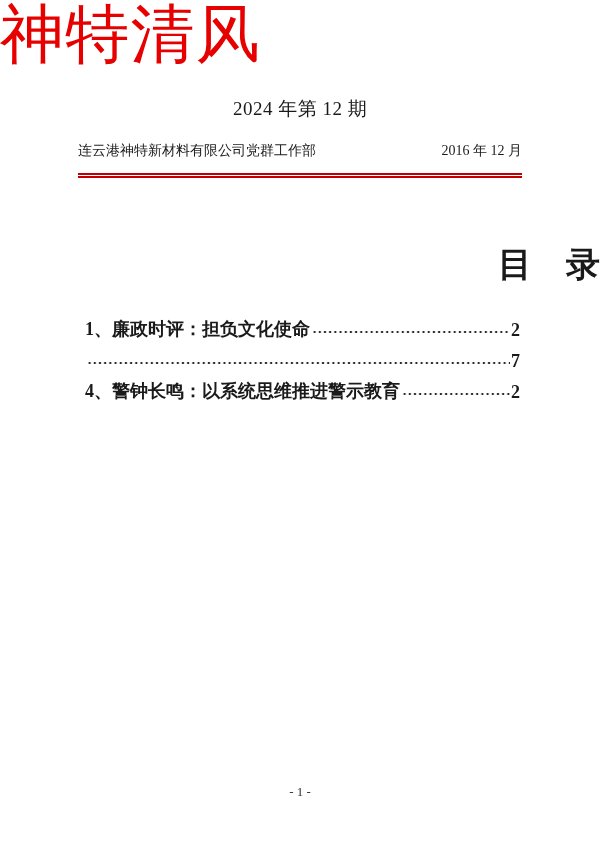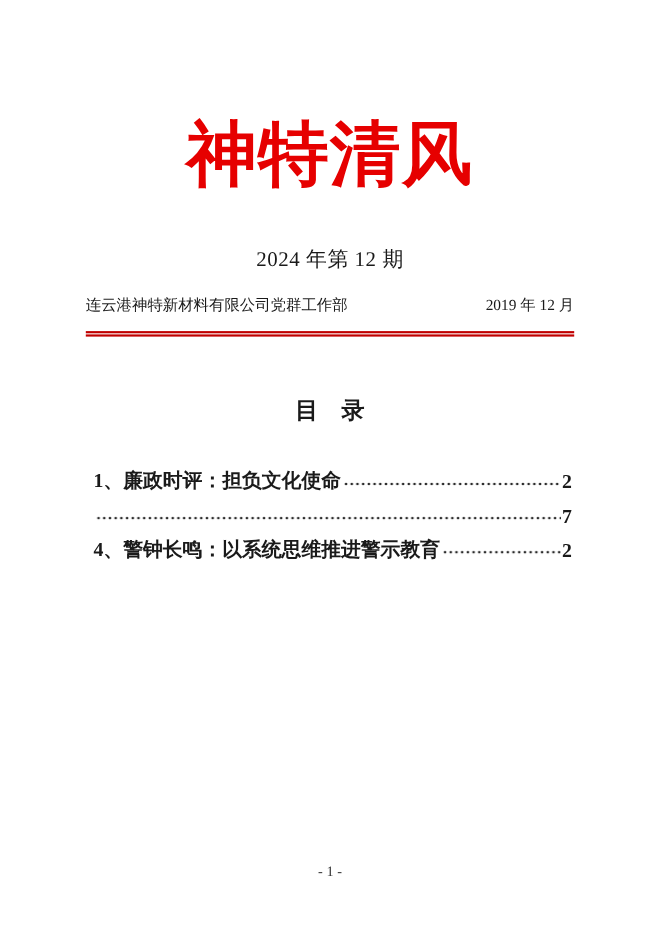--- a/index.html
+++ b/index.html
@@ -16,31 +16,29 @@
     color: var(--ink);
   }
   .page {
     position: relative;
     width: 600px;
     height: 849px;
     background: #ffffff;
     overflow: hidden;
   }
   .masthead-title {
-    padding-top: 106px;
-    text-align: center;
     font-size: 64px;
     line-height: 70px;
-    font-weight: bold;
+    font-weight: normal;
     color: var(--title-red);
     letter-spacing: 0.02em;
     white-space: pre;
   }
   .issue-line {
-    margin-top: 48px;
+    margin-top: 26px;
     text-align: center;
     font-size: 19px;
     line-height: 26px;
     letter-spacing: 0.5px;
     white-space: pre;
   }
   .masthead-row {
     margin: 19px 78px 0 78px;
     display: flex;
     justify-content: space-between;
@@ -49,23 +47,23 @@
     line-height: 19px;
     white-space: pre;
   }
   .red-rule {
     margin: 13px 78px 0 78px;
     height: 5px;
     border-top: 2px solid var(--rule-red);
     border-bottom: 2px solid var(--rule-red);
   }
   .toc-heading {
-    margin-top: 48px;
-    text-align: center;
-    font-size: 21px;
+    margin-top: 68px;
+    text-align: right;
+    font-size: 34px;
     line-height: 38px;
     font-weight: bold;
     white-space: pre;
   }
   .toc-list {
     margin: 26px 80px 0 85px;
   }
   .toc-row {
     display: flex;
     align-items: flex-end;
@@ -100,21 +98,21 @@
 <body>
 
 <div class="page">
 
   <div class="masthead-title">神特清风</div>
 
   <div class="issue-line">2024 年第 12 期</div>
 
   <div class="masthead-row">
     <span>连云港神特新材料有限公司党群工作部</span>
-    <span>2019 年 12 月</span>
+    <span>2016 年 12 月</span>
   </div>
 
   <div class="red-rule"></div>
 
   <div class="toc-heading">目　录</div>
 
   <div class="toc-list">
     <div class="toc-row">
       <span class="toc-text">1、廉政时评：担负文化使命</span>
       <span class="toc-dots"></span>

